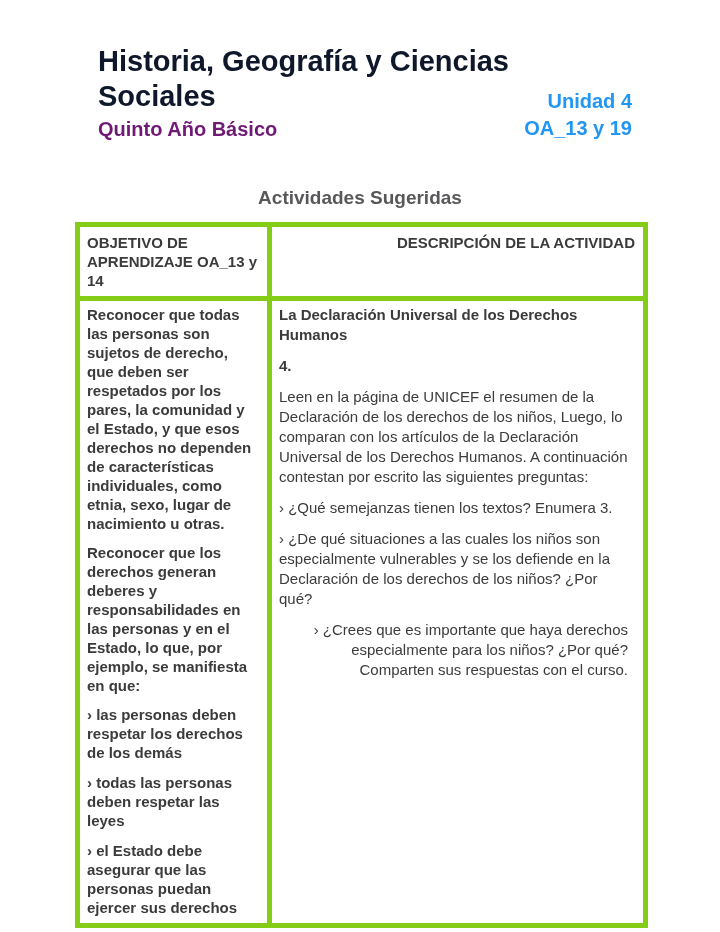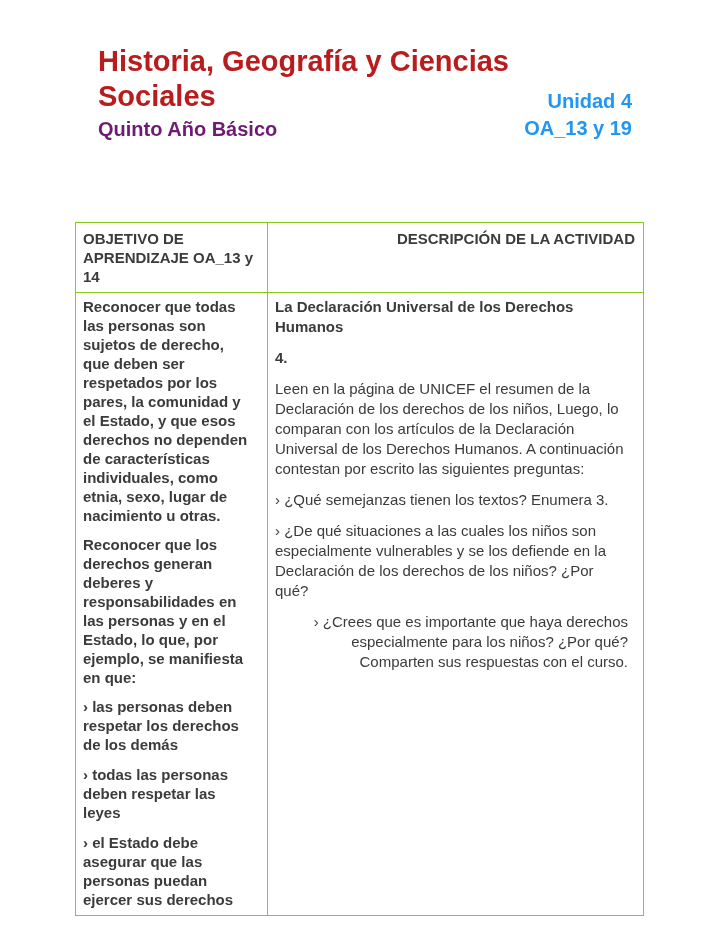--- a/index.html
+++ b/index.html
@@ -19,21 +19,21 @@
   .doc-header {
     position: relative;
     padding: 44px 98px 0 98px;
   }
   .doc-title {
     margin: 0;
     max-width: 470px;
     font-size: 29px;
     line-height: 35px;
     font-weight: bold;
-    color: #b91c1c;
+    color: #0f172a;
     letter-spacing: 0;
   }
   .doc-subtitle {
     margin: 3px 0 0 0;
     font-size: 20px;
     line-height: 24px;
     font-weight: bold;
     color: #701a75;
   }
   .doc-meta {
@@ -59,21 +59,21 @@
   table.activity-table {
     position: absolute;
     left: 75px;
     top: 222px;
     width: 568px;
     border-collapse: collapse;
     table-layout: fixed;
   }
   .activity-table th,
   .activity-table td {
-    border: 1px solid #84cc16;
+    border: 5px solid #84cc16;
     vertical-align: top;
     color: #3b3b3b;
   }
   .col-objective { width: 192px; }
   .col-activity  { width: 376px; }
 
   .activity-table th {
     font-size: 15px;
     line-height: 19px;
     font-weight: bold;
@@ -122,20 +122,21 @@
 
   <div class="doc-header">
     <h1 class="doc-title">Historia, Geografía y Ciencias Sociales</h1>
     <h2 class="doc-subtitle">Quinto Año Básico</h2>
     <div class="doc-meta">
       <div>Unidad 4</div>
       <div>OA_13 y 19</div>
     </div>
   </div>
 
+  <h3 class="section-title">Actividades Sugeridas</h3>
 
   <table class="activity-table">
     <colgroup>
       <col class="col-objective">
       <col class="col-activity">
     </colgroup>
     <thead>
       <tr>
         <th class="th-objective">OBJETIVO DE APRENDIZAJE OA_13 y 14</th>
         <th class="th-activity">DESCRIPCIÓN DE LA ACTIVIDAD</th>

